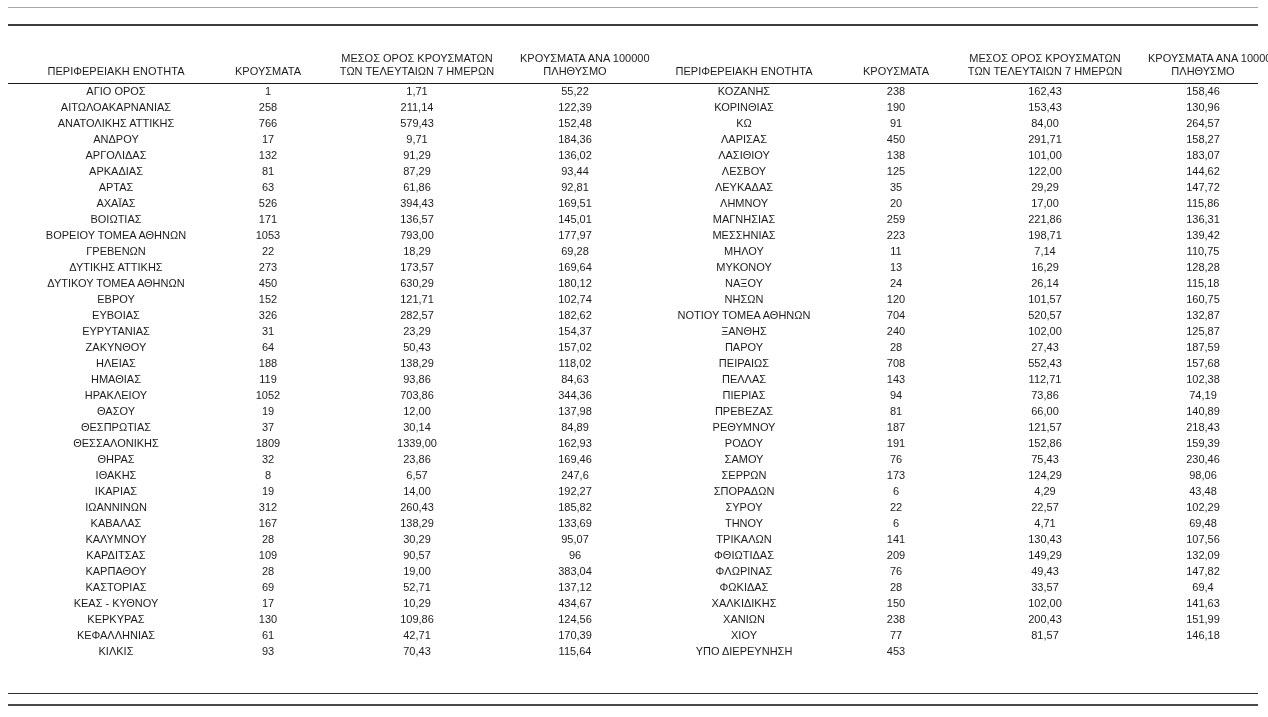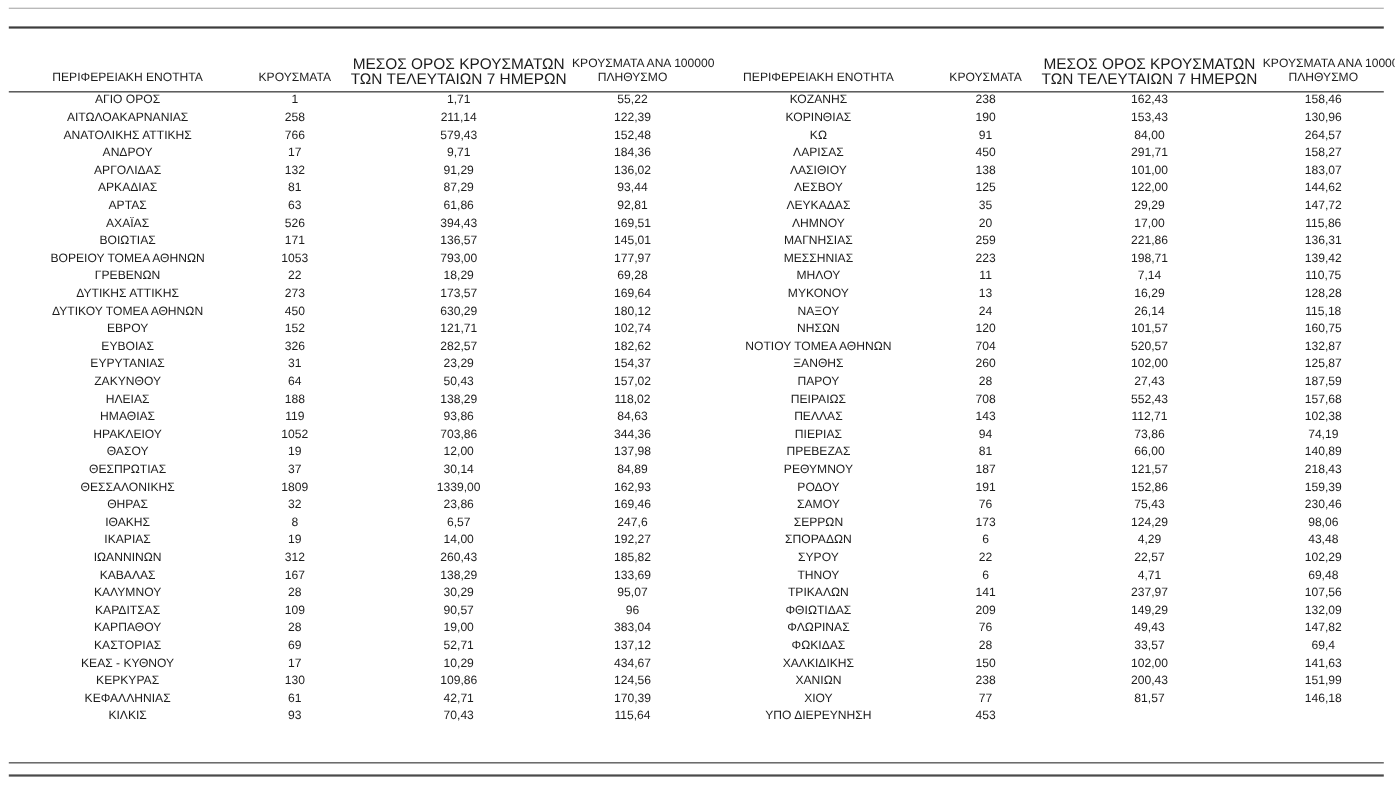--- a/index.html
+++ b/index.html
@@ -41,21 +41,21 @@
     white-space: nowrap;
     overflow: visible;
   }
   thead th {
     height: 58px;
     vertical-align: bottom;
     padding-bottom: 5px;
     font-size: 11px;
     line-height: 13px;
   }
-  thead th.hdr-avg { font-size: 14px; }
+  thead th.hdr-avg { font-size: 11px; }
   tbody td {
     height: 16px;
     font-size: 11px;
     line-height: 16px;
   }
 </style>
 </head>
 <body>
 
 <div class="page">
@@ -474,21 +474,21 @@
 
             <tr>
               <td>ΝΟΤΙΟΥ ΤΟΜΕΑ ΑΘΗΝΩΝ</td>
               <td>704</td>
               <td>520,57</td>
               <td>132,87</td>
             </tr>
 
             <tr>
               <td>ΞΑΝΘΗΣ</td>
-              <td>260</td>
+              <td>240</td>
               <td>102,00</td>
               <td>125,87</td>
             </tr>
 
             <tr>
               <td>ΠΑΡΟΥ</td>
               <td>28</td>
               <td>27,43</td>
               <td>187,59</td>
             </tr>
@@ -567,21 +567,21 @@
             <tr>
               <td>ΤΗΝΟΥ</td>
               <td>6</td>
               <td>4,71</td>
               <td>69,48</td>
             </tr>
 
             <tr>
               <td>ΤΡΙΚΑΛΩΝ</td>
               <td>141</td>
-              <td>237,97</td>
+              <td>130,43</td>
               <td>107,56</td>
             </tr>
 
             <tr>
               <td>ΦΘΙΩΤΙΔΑΣ</td>
               <td>209</td>
               <td>149,29</td>
               <td>132,09</td>
             </tr>
 

